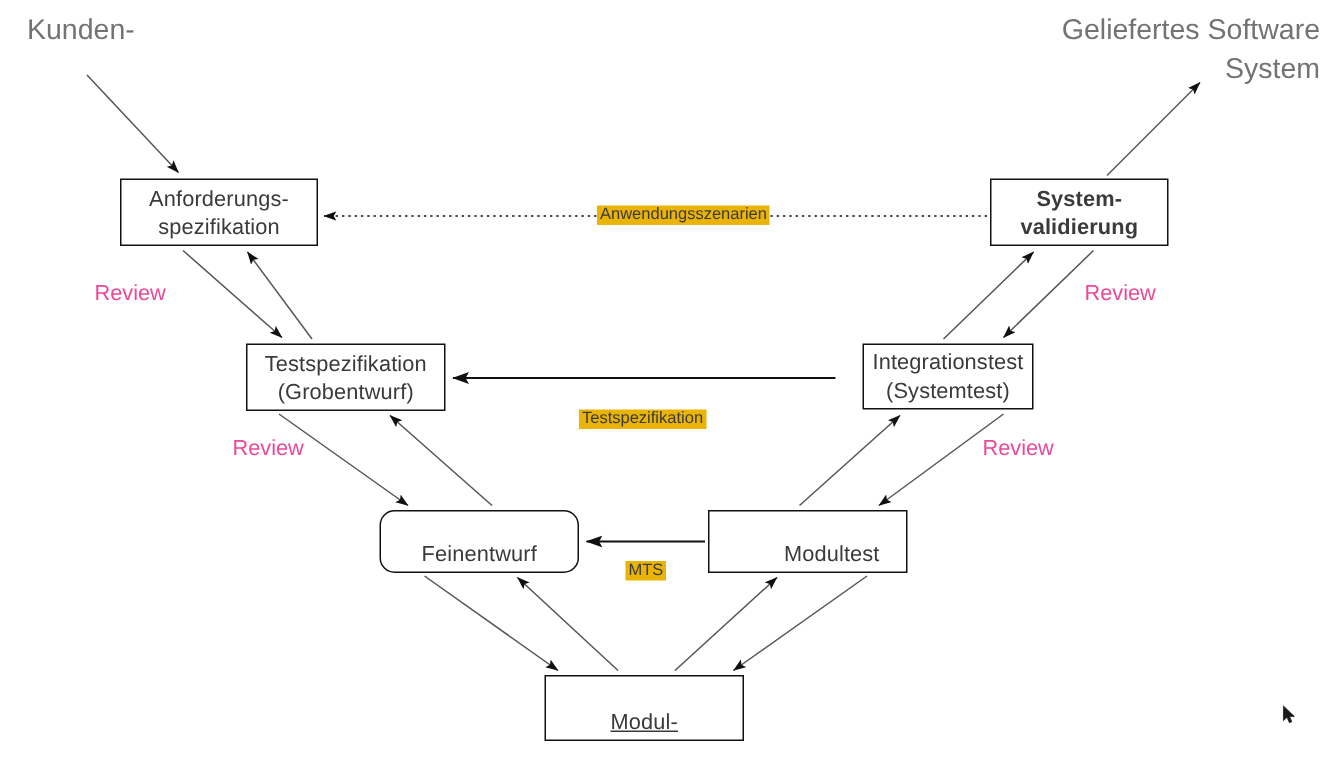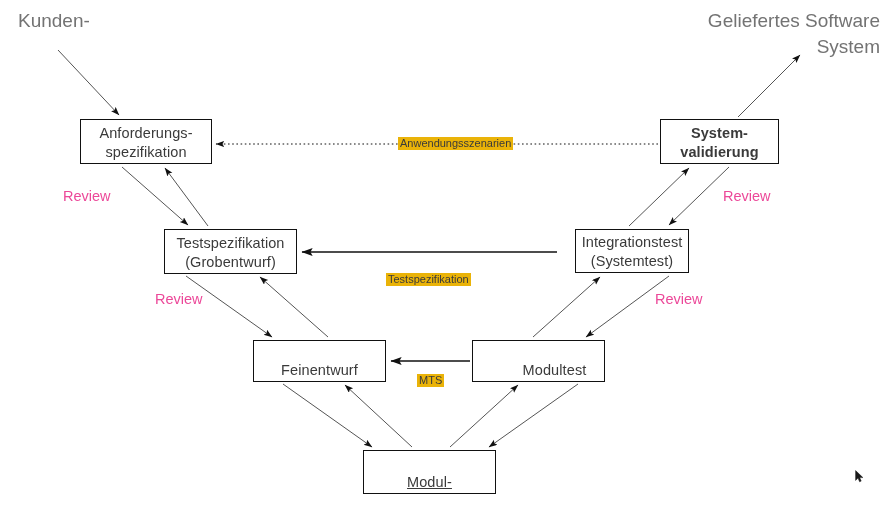--- a/index.html
+++ b/index.html
@@ -146,21 +146,21 @@
   <div class="node-box" style="left:164px; top:229px; width:133px; height:45px;">
     <span class="node-line">Testspezifikation</span>
     <span class="node-line">(Grobentwurf)</span>
   </div>
 
   <div class="node-box" style="left:559px; top:229px; width:114px; height:44px;margin-left:16px;">
     <span class="node-line">Integrationstest</span>
     <span class="node-line">(Systemtest)</span>
   </div>
 
-  <div class="node-box" style="left:253px; top:340px; width:133px; height:42px;">
+  <div class="node-box" style="left:253px; top:340px; width:133px; height:42px;border-radius:10px;">
     <span class="node-line">Feinentwurf</span>
   </div>
 
   <div class="node-box" style="left:472px; top:340px; width:133px; height:42px;padding-left:32px;">
     <span class="node-line">Modultest</span>
   </div>
 
   <div class="node-box" style="left:363px; top:450px; width:133px; height:44px;text-decoration:underline;">
     <span class="node-line">Modul-</span>
   </div>

